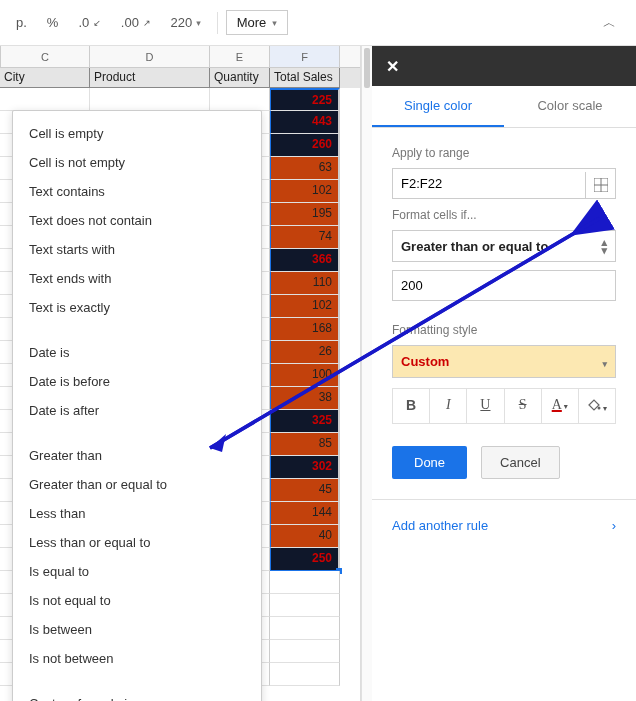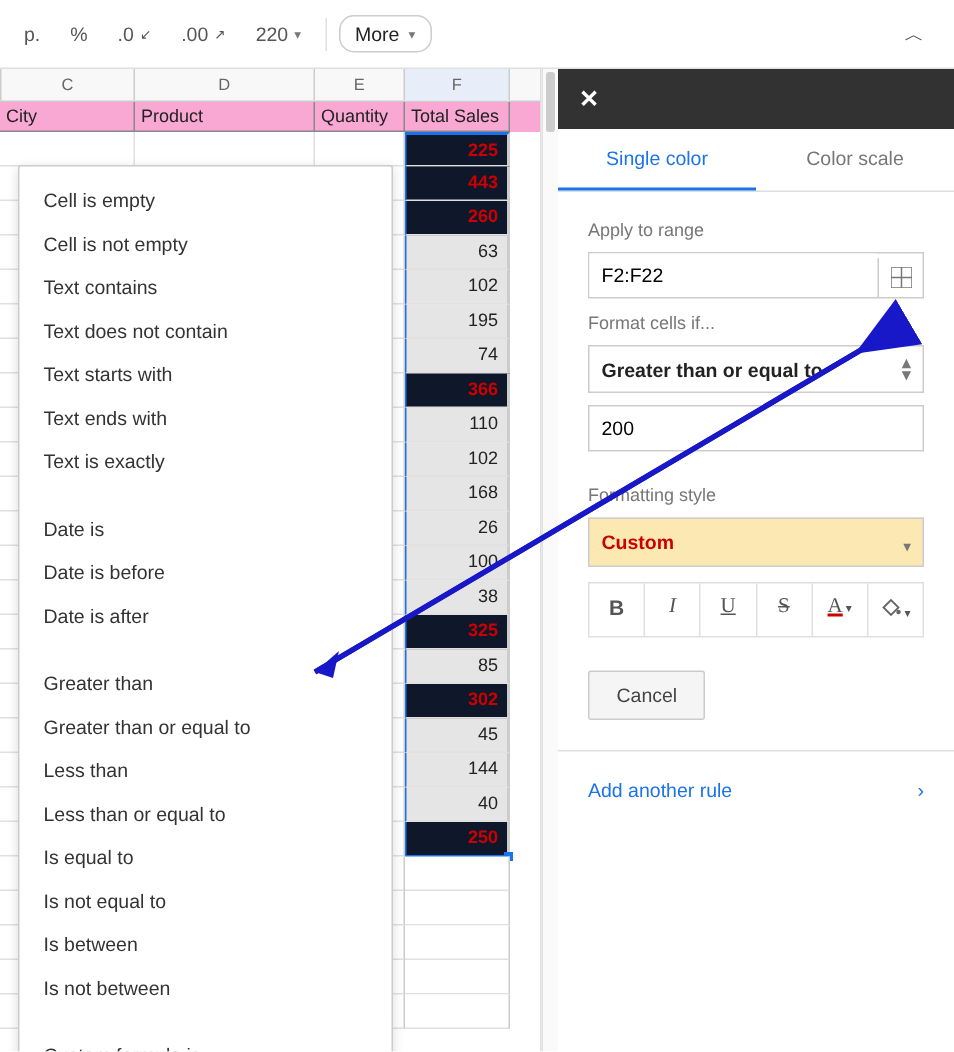--- a/index.html
+++ b/index.html
@@ -2,56 +2,56 @@
 <html><head>
 <meta charset="utf-8">
 <style>
   * { box-sizing: border-box; margin: 0; padding: 0; }
   body { font-family: Arial, sans-serif; font-size: 13px; color: #222; width: 636px; height: 701px; overflow: hidden; position: relative; background: #fff; }
 
   
   .toolbar { height: 46px; border-bottom: 1px solid #e0e0e0; display: flex; align-items: center; padding: 0 8px; gap: 4px; }
   .tb-btn { padding: 6px 8px; color: #555; cursor: pointer; display: inline-flex; align-items: center; gap: 4px; }
   .tb-sep { width: 1px; height: 22px; background: #e0e0e0; margin: 0 4px; }
-  .tb-more { border: 1px solid #ccc; border-radius: 10px; padding: 4px 10px; display: inline-flex; align-items: center; gap: 6px; }
+  .tb-more { border: 1px solid #ccc; border-radius: 0; padding: 4px 10px; display: inline-flex; align-items: center; gap: 6px; }
   .chev { font-size: 9px; color: #777; }
   .tb-spacer { flex: 1; }
   .chev-up { font-size: 13px; color: #555; padding: 6px 12px; }
 
   
   .main { display: flex; height: calc(701px - 46px); }
   .sheet-area { width: 385px; position: relative; border-right: 1px solid #ddd; overflow: hidden; }
   .scrollbar-v { width: 12px; background: #fafafa; border-left: 1px solid #e0e0e0; position: relative; }
   .scrollbar-v::before { content:""; position:absolute; top:2px; left:2px; right:2px; height:40px; background:#ccc; border-radius:2px;}
   .sidebar { flex: 1; background: #fff; display: flex; flex-direction: column; }
 
   
   .col-headers { display: flex; height: 22px; background: #f8f8f8; border-bottom: 1px solid #ccc; }
   .col-h { border-right: 1px solid #ccc; text-align: center; font-size: 11px; color: #666; line-height: 22px; }
   .col-h.c { width: 90px; border-left:1px solid #ccc;}
   .col-h.d { width: 120px; }
   .col-h.e { width: 60px; }
   .col-h.f { width: 70px; background: #e8eef9; }
 
   
-  .field-row { display: flex; height: 20px; background: #f9a8d4; }
+  .field-row { display: flex; height: 20px; background: #e5e5e5; }
   .field-row > div { border-right: 1px solid #888; padding: 2px 4px; font-size: 12px; color: #222; border-bottom:1px solid #888;}
   .fc { width: 90px; }
   .fd { width: 120px; }
   .fe { width: 60px; }
   .ff { width: 70px; }
 
   
   .data-body { position: relative; }
   .data-row { display: flex; height: 23px; }
   .cell { border-right: 1px solid #e0e0e0; border-bottom: 1px solid #e0e0e0; }
   .cell.c { width: 90px; }
   .cell.d { width: 120px; }
   .cell.e { width: 60px; }
-  .cell.f { width: 70px; text-align: right; padding: 3px 6px; font-size: 12px; background: #e5e5e5; position: relative; }
+  .cell.f { width: 70px; text-align: right; padding: 3px 6px; font-size: 12px; background: #c2410c; position: relative; }
   .cell.e, .cell.f { border-right-color: #ccc; }
   .cell.f.hot { background: #0f172a; color: #cc0000; font-weight: bold; }
   
   .f-border-top { border-top: 2px solid #1a73e8; }
   .f-border-side { border-left: 1px solid #1a73e8; border-right: 2px solid #1a73e8; }
   .f-border-bottom::after { content:""; position:absolute; left:-1px; right:-2px; bottom:-2px; height:2px; background:#1a73e8;}
   .f-handle::before { content:""; position:absolute; right:-4px; bottom:-4px; width:6px; height:6px; background:#1a73e8;}
 
   
   .dropdown { position: absolute; top: 0; left: 0; width: 250px; background: #fff; border: 1px solid #ccc; border-radius: 2px; box-shadow: 0 2px 8px rgba(0,0,0,0.15); padding: 8px 0; z-index: 5; }
@@ -361,20 +361,21 @@
         <div class="fmt-btn"><span class="fmt-A">A</span><span class="chev-sm">▾</span></div>
         <div class="fmt-btn">
           <svg width="14" height="14">
               <path d="M2 8 L7 3 L12 8 L7 13 Z" fill="none" stroke="#666" stroke-width="1.2"></path>
               <circle cx="12" cy="11" r="1.5" fill="#666"></circle>
             </svg><span class="chev-sm">▾</span>
         </div>
       </div>
 
       <div class="action-row">
+        <button class="btn-done">Done</button>
         <button class="btn-cancel">Cancel</button>
       </div>
 
       <div class="divider"></div>
       <div class="add-rule">
         <span>Add another rule</span>
         <span style="color:#1a73e8">›</span>
       </div>
     </div>
   </div>

